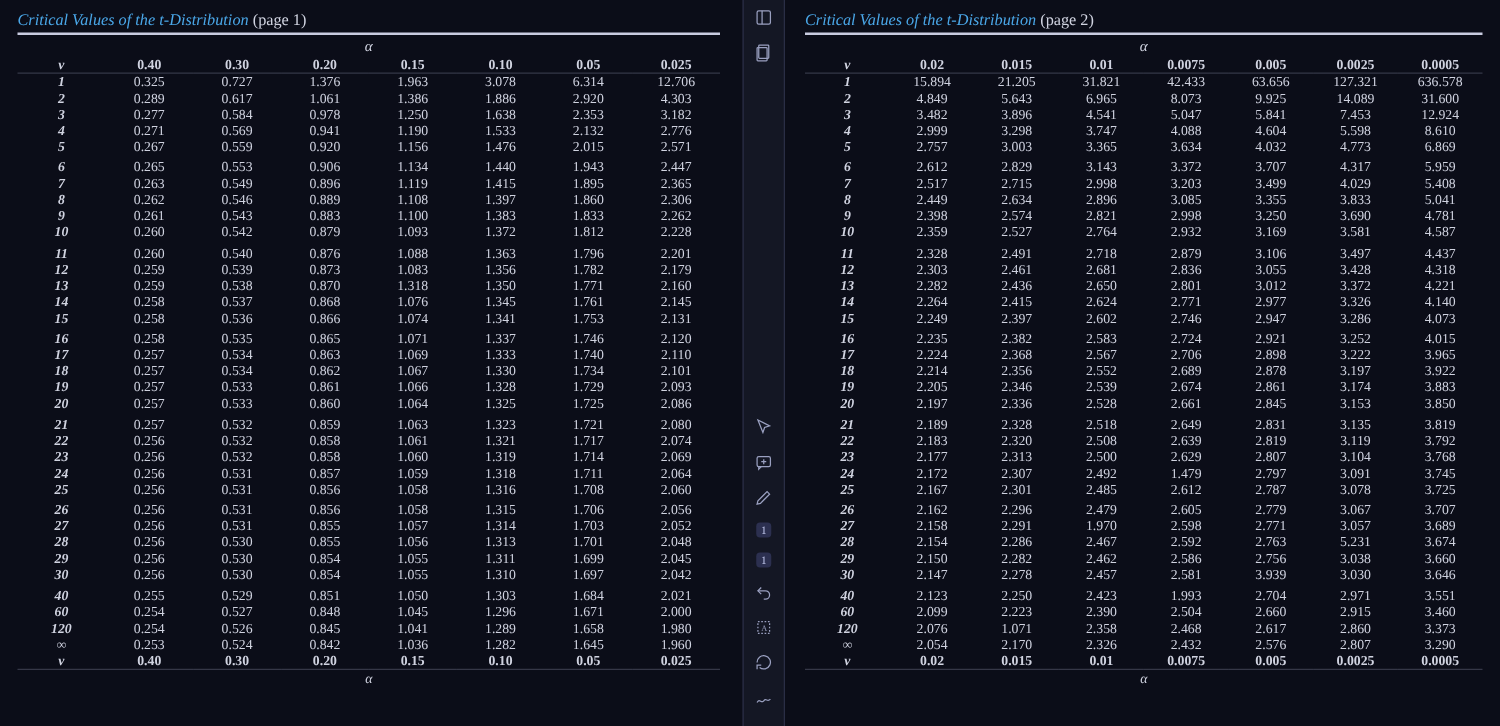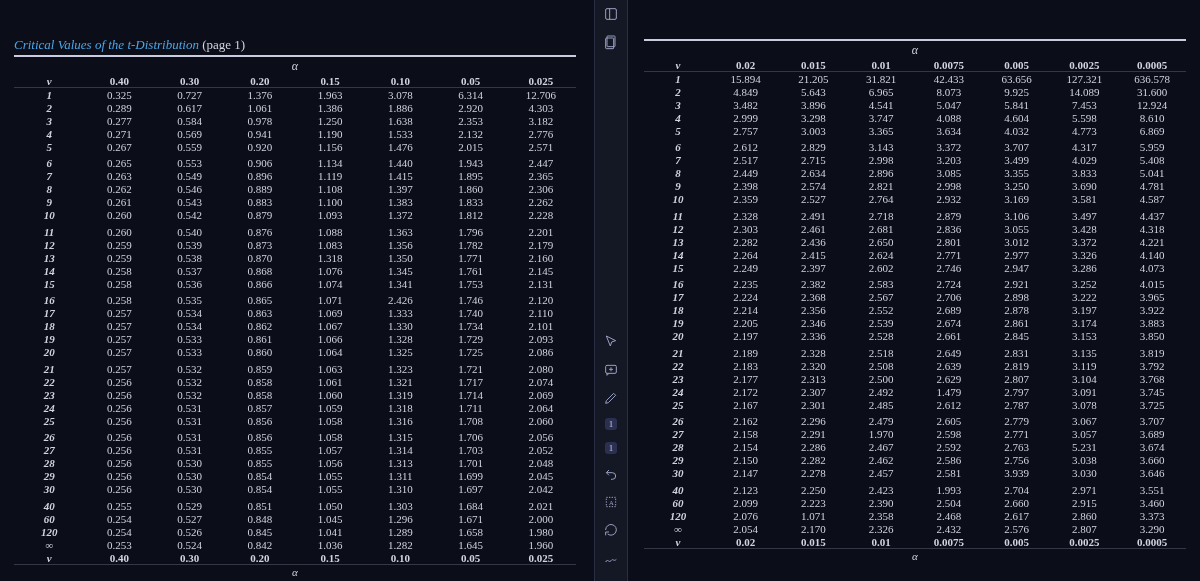--- a/index.html
+++ b/index.html
@@ -17,21 +17,20 @@
   .viewer {
     display: flex;
     width: 1200px;
     height: 581px;
   }
   .page-wrap {
     position: relative;
   }
   .page {
     padding: 8px 14px 4px 14px;
-    margin-top: 29px;
   }
   .page.left { width: 590px; }
   .page.right { width: 570px; margin-left: 40px; }
   .title-line {
     font-size: 13px;
     margin-bottom: 2px;
   }
   .title-link { color: #4aa7e8; font-style: italic; }
   .rule {
     border-top: 2.5px double #c9cce0;
@@ -277,21 +276,21 @@
               <td>1.341</td>
               <td>1.753</td>
               <td>2.131</td>
             </tr>
             <tr>
               <td class="df">16</td>
               <td>0.258</td>
               <td>0.535</td>
               <td>0.865</td>
               <td>1.071</td>
-              <td>2.426</td>
+              <td>1.337</td>
               <td>1.746</td>
               <td>2.120</td>
             </tr>
             <tr>
               <td class="df">17</td>
               <td>0.257</td>
               <td>0.534</td>
               <td>0.863</td>
               <td>1.069</td>
               <td>1.333</td>
@@ -548,20 +547,26 @@
           <circle cx="6" cy="12" r="1.5"></circle>
           <circle cx="12" cy="12" r="1.5"></circle>
           <circle cx="18" cy="12" r="1.5"></circle>
         </svg>
       </div>
 
   </div>
 
   <div class="page-wrap">
     <div class="page right">
+      <div class="title-line">
+        <span class="title-link">
+          <span>Critical Values of the </span><span>t</span><span>-Distribution</span>
+        </span>
+        <span>(page 2)</span>
+      </div>
       <div class="rule"></div>
       <div class="alpha-row">α</div>
       <table>
         <thead>
           <tr class="hline" id="p2-head">
               <th class="df">v</th>
               <th>0.02</th>
               <th>0.015</th>
               <th>0.01</th>
               <th>0.0075</th>

